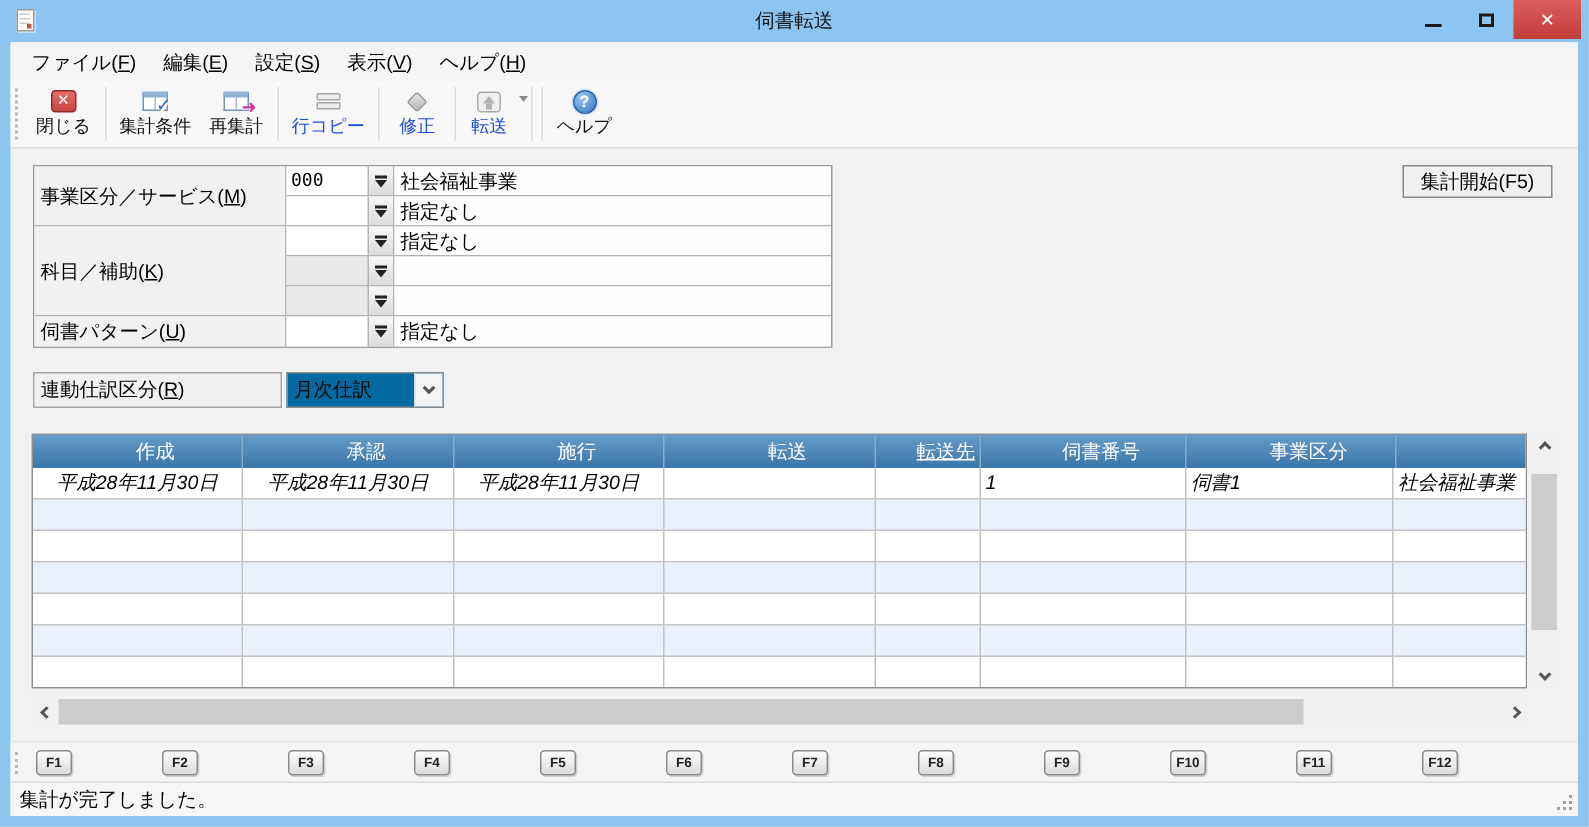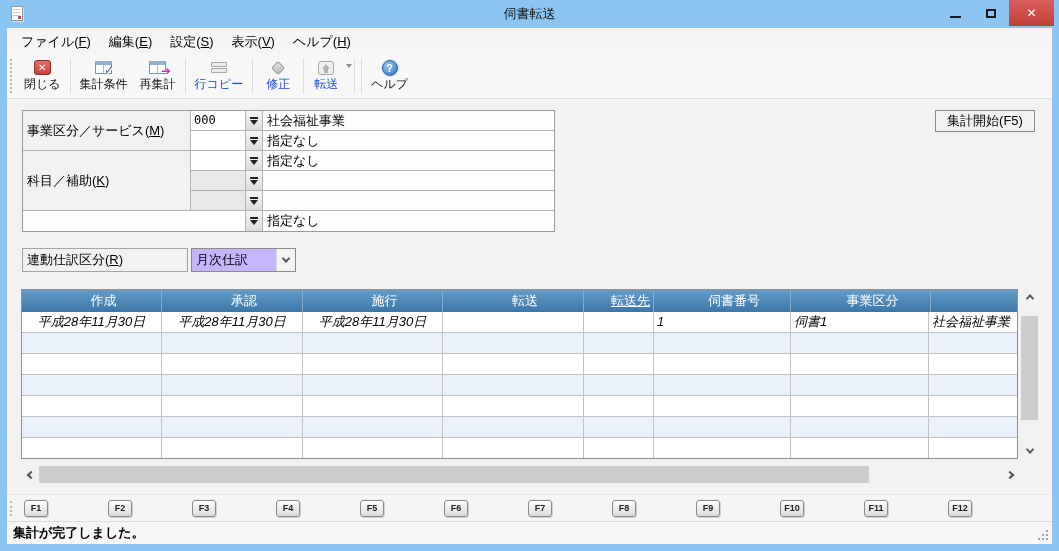--- a/index.html
+++ b/index.html
@@ -59,21 +59,21 @@
   .flabel{grid-column:1;background:#f1f1f1;display:flex;align-items:center;padding:0 4px;}
   .fcode{grid-column:2;background:#fff;font-family:"DejaVu Sans Mono","Liberation Mono",monospace;font-size:12px;line-height:18px;padding:0 3px;}
   .fcode.dis{background:#e9e9e9;}
   .fbtn{grid-column:3;background:linear-gradient(#f7f7f7,#dcdcdc);display:flex;align-items:center;justify-content:center;}
   .fval{grid-column:4;border-right:none;background:#fdfdfd;line-height:19px;padding:0 4px;}
   .lk{display:block;width:8px;}
   .lkbar{display:block;height:2px;background:#222;margin-bottom:1px;}
   .lktri{display:block;width:0;height:0;border-left:4px solid transparent;border-right:4px solid transparent;border-top:5px solid #222;margin:0 auto;}
   
   .j-label{position:absolute;left:15px;top:220px;width:166px;height:24px;background:#f1f1f1;border:1px solid #a5a5a5;line-height:22px;padding:0 4px;}
-  .combo{position:absolute;left:184px;top:220px;width:105px;height:24px;background:#c4b5fd;border:1px solid #8a8a8a;display:flex;}
+  .combo{position:absolute;left:184px;top:220px;width:105px;height:24px;background:#0369a1;border:1px solid #8a8a8a;display:flex;}
   .combo-text{flex:1;line-height:22px;padding-left:4px;overflow:hidden;white-space:nowrap;}
   .combo-btn{width:19px;border-left:1px solid #d9d9d9;background:#f4f4f4;display:flex;align-items:center;justify-content:center;}
   .chev{display:block;width:6px;height:6px;border-right:2px solid #555;border-bottom:2px solid #555;}
   .chev-d{transform:rotate(45deg) translate(-1px,-1px);}
   .chev-u{transform:rotate(-135deg) translate(-1px,-1px);}
   .chev-l{transform:rotate(135deg);}
   .chev-r{transform:rotate(-45deg);}
   
   .grid-wrap{position:absolute;left:14px;top:261px;width:997px;height:170px;border:1px solid #8f8f8f;overflow:hidden;background:#fff;}
   .g-hrow{display:flex;height:22px;background:linear-gradient(#659cc8,#3a76a8);width:1047px;}
@@ -90,21 +90,21 @@
   .vs-thumb{position:absolute;left:0;top:27px;width:17px;height:104px;background:#cdcdcd;}
   .hscroll{position:absolute;left:15px;top:438px;width:996px;height:17px;background:#f1f1f1;}
   .hs-btn{position:absolute;top:0;width:17px;height:17px;display:flex;align-items:center;justify-content:center;}
   .hs-l{left:0;} .hs-r{right:0;}
   .hs-thumb{position:absolute;left:17px;top:0;width:830px;height:17px;background:#cdcdcd;}
   
   .fkeybar{position:absolute;left:0;top:466px;width:100%;height:27px;background:#f5f5f5;border-top:1px solid #e7e7e7;display:flex;align-items:center;padding-left:17px;}
   .fgrip{position:absolute;left:3px;top:6px;height:15px;border-left:2px dotted #b9b9b9;}
   .fkey{width:24px;height:17px;margin-right:60px;border:1px solid #8a8a8a;border-radius:3px;background:linear-gradient(#fcfcfc,#dcdcdc);box-shadow:inset 0 1px 0 #fff,1px 1px 0 #cfcfcf;font-size:9px;font-weight:bold;color:#222;text-align:center;line-height:15px;flex:none;}
   
-  .statusbar{position:absolute;left:0;top:493px;width:100%;height:23px;background:#f6f6f6;border-top:1px solid #dcdcdc;line-height:22px;padding-left:6px;font-weight:bold;}
+  .statusbar{position:absolute;left:0;top:493px;width:100%;height:23px;background:#f6f6f6;border-top:1px solid #dcdcdc;line-height:22px;padding-left:6px;}
   .grip-dots{position:absolute;right:4px;bottom:4px;width:10px;height:10px;}
   .grip-dots i{position:absolute;width:2px;height:2px;background:#a3a3a3;}
   .gd1{right:0;bottom:0;} .gd2{right:4px;bottom:0;} .gd3{right:8px;bottom:0;}
   .gd4{right:0;bottom:4px;} .gd5{right:4px;bottom:4px;} .gd6{right:0;bottom:8px;}
 </style>
 </head>
 <body>
 
 <div class="window">
 
@@ -242,20 +242,23 @@
         </div>
       <div class="fcell fval" style="grid-row:4;"></div>
       <div class="fcell fcode dis" style="grid-row:5;"></div>
       <div class="fcell fbtn" style="grid-row:5;">
           <span class="lk">
             <span class="lkbar"></span>
             <span class="lktri"></span>
           </span>
         </div>
       <div class="fcell fval" style="grid-row:5;"></div>
+      <div class="fcell flabel noB" style="grid-row:6;">
+          <span><span>伺書パターン(</span><span class="mn">U</span><span>)</span></span>
+        </div>
       <div class="fcell fcode noB" style="grid-row:6;"></div>
       <div class="fcell fbtn noB" style="grid-row:6;">
           <span class="lk">
             <span class="lkbar"></span>
             <span class="lktri"></span>
           </span>
         </div>
       <div class="fcell fval noB" style="grid-row:6;">指定なし</div>
     </div>
 

